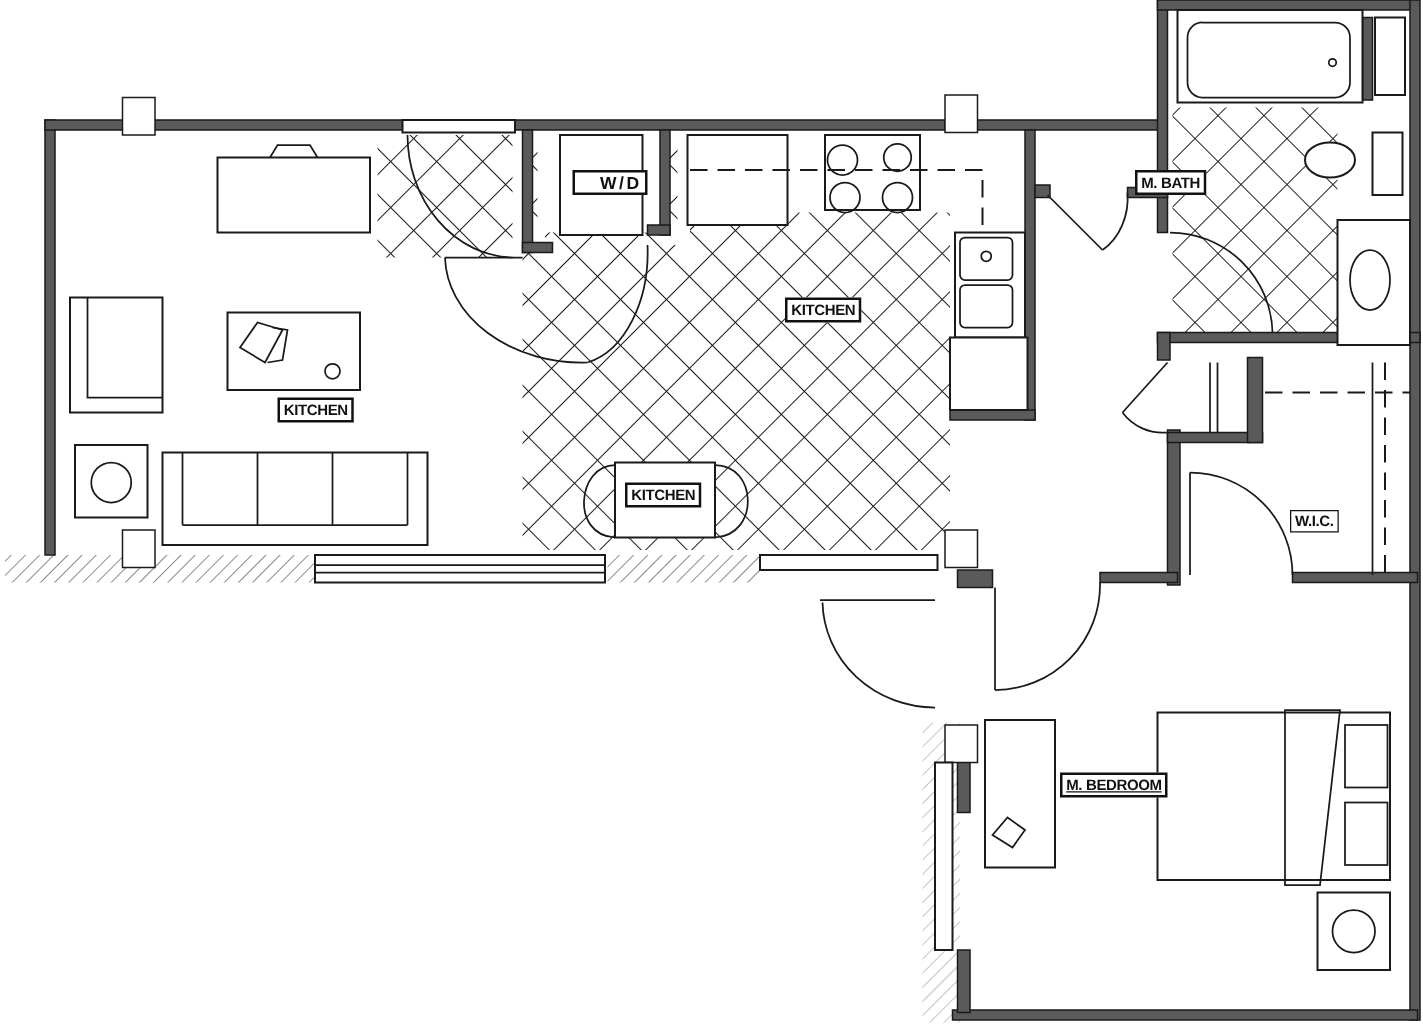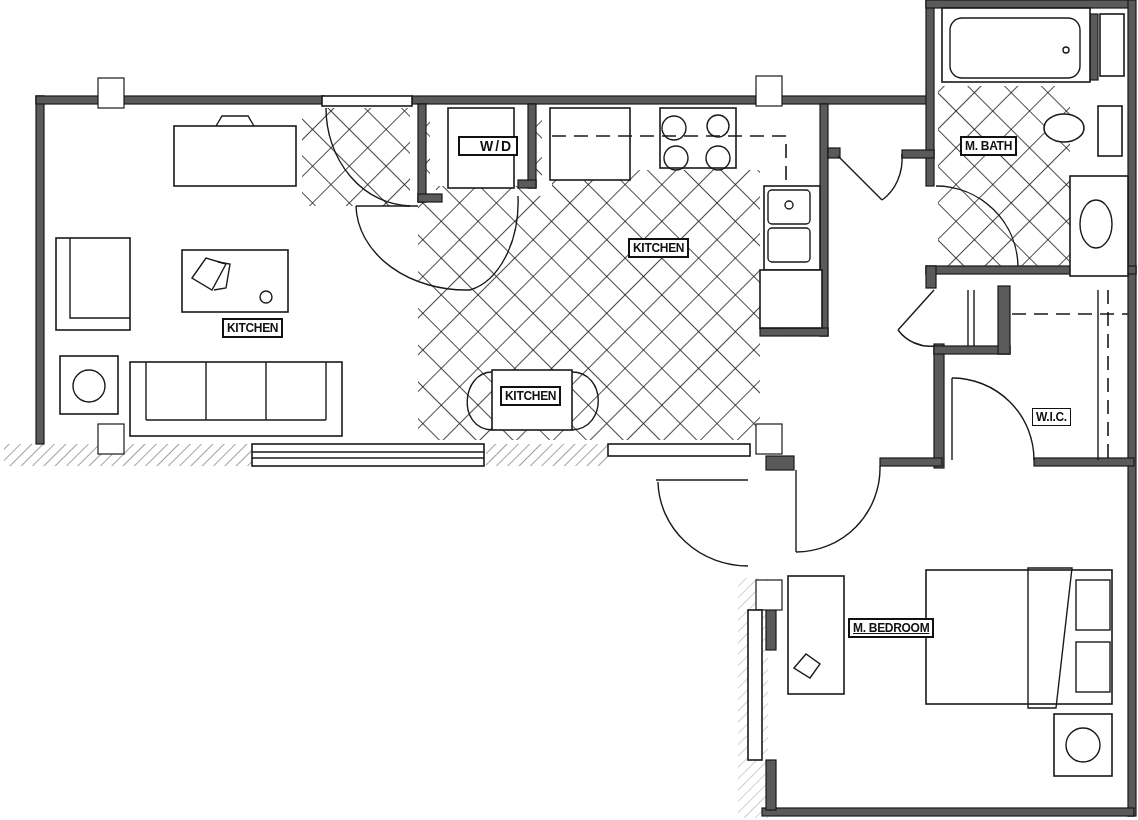--- a/index.html
+++ b/index.html
@@ -189,21 +189,21 @@
 </div>
 <div class="lbl" style="left:628px;top:238px;">
   <span>KITCHEN</span>
 </div>
 <div class="lbl" style="left:500px;top:386px;">
   <span>KITCHEN</span>
 </div>
 <div class="lbl" style="left:458px;top:136px;font-size:14px;letter-spacing:2px;padding-left:20px;">
   <span>W/D</span>
 </div>
-<div class="lbl" style="left:960px;top:136px;">
+<div class="lbl" style="left:908px;top:136px;">
   <span>M. BATH</span>
 </div>
 <div class="lbl" style="left:1032px;top:408px;border-width:1px;">
   <span>W.I.C.</span>
 </div>
 <div class="lbl" style="left:848px;top:618px;text-decoration:underline;">
   <span>M. BEDROOM</span>
 </div>
 
 </body></html>

